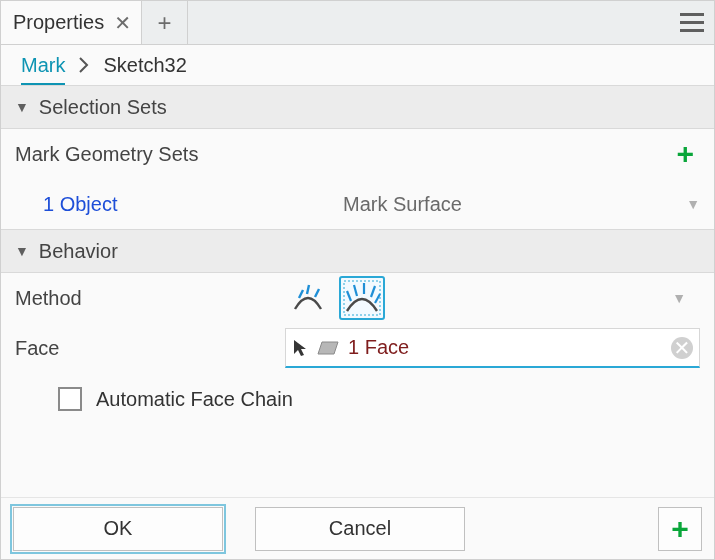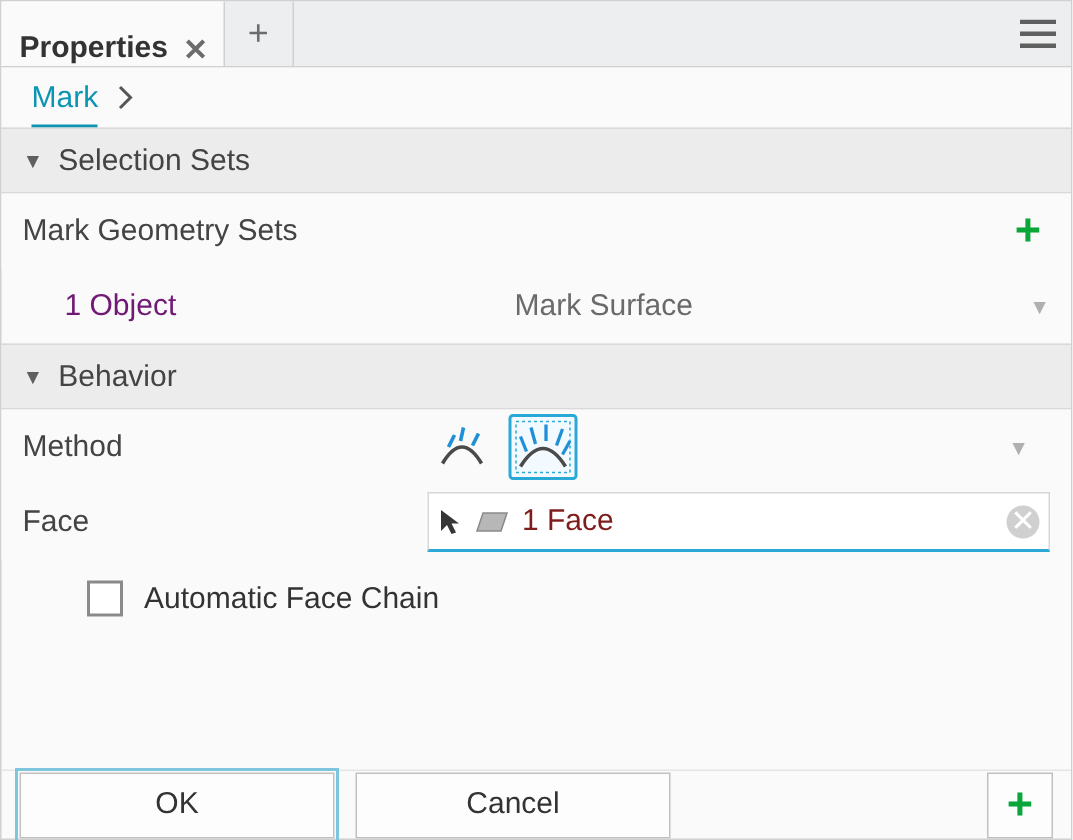--- a/index.html
+++ b/index.html
@@ -20,24 +20,23 @@
   
   .tabbar {
     height: 44px;
     background: #eceeef;
     border-bottom: 1px solid #d0d0d0;
     display: flex; align-items: stretch;
   }
   .tab {
     background: #fafafa;
     border-right: 1px solid #d0d0d0;
-    display: flex; align-items: flex-end;
+    display: flex; align-items: center;
     padding: 0 10px 0 12px;
     gap: 10px;
-    font-weight: bold;
   }
   .tab-label { color: #333; }
   .tab-close { font-size: 20px; color: #6c6c6c; cursor: pointer; line-height:1; }
   .tab-add {
     width: 46px;
     border-right: 1px solid #d0d0d0;
     display: flex; align-items: center; justify-content: center;
     font-size: 24px; color: #6c6c6c; cursor: pointer;
   }
   .tabbar-spacer { flex: 1; }
@@ -85,21 +84,21 @@
   .label-col { flex: 0 0 270px; color: #444; }
   .value-col { flex: 1; display:flex; align-items:center; position:relative; }
   .right28 { position:absolute; right:6px; }
   .green-plus {
     color: #0aa63a; font-size: 30px; font-weight: 700; line-height:1;
     cursor: pointer;
   }
   .object-row {
     height: 50px; display:flex; align-items:center; padding: 0 14px 0 42px;
   }
-  .object-left { flex: 0 0 300px; color:#701a75; }
+  .object-left { flex: 0 0 300px; color:#1d4ed8; }
   .object-mid { flex:1; color:#6a6a6a; }
   .mini-tri { color:#b0b0b0; font-size:14px; position:absolute; right:14px; }
   
   .method-icons { display:flex; gap:8px; align-items:center; }
   .icon-box {
     width: 46px; height: 44px;
     display:flex; align-items:center; justify-content:center;
     border-radius:3px;
     cursor: pointer;
   }
@@ -126,23 +125,23 @@
   }
   
   .check-row { height:52px; display:flex; align-items:center; padding:0 44px; gap:14px;margin-left:13px;}
   .chk {
     width:24px; height:24px; border:2px solid #8a8a8a; background:#fff;
     cursor:pointer;
   }
   
   .button-bar {
     margin-top:auto;
-    height: 46px;
+    height: 62px;
     display:flex; align-items:center;
-    padding: 0 12px; gap:14px;
+    padding: 0 12px; gap:32px;
     border-top: 1px solid #e5e5e5;
   }
   .btn {
     flex: 0 0 210px; height:44px;
     background:#fdfdfd;
     border:1px solid #c0c0c0;
     display:flex; align-items:center; justify-content:center;
     color:#333; cursor:pointer;
   }
   .btn.focus {
@@ -179,20 +178,21 @@
     </div>
   </div>
 
   <div class="breadcrumb">
     <span class="crumb-active">Mark</span>
     <span class="chev">
       <svg width="10" height="16" viewBox="0 0 10 16">
           <path d="M1 1 L8 8 L1 15" stroke="#555" stroke-width="2" fill="none"></path>
         </svg>
     </span>
+    <span class="crumb">Sketch32</span>
   </div>
 
   <div class="section-header">
     <span class="tri">▼</span>
     <span class="section-title">Selection Sets</span>
   </div>
 
   <div class="row">
     <div class="label-col">Mark Geometry Sets</div>
     <div class="value-col">

